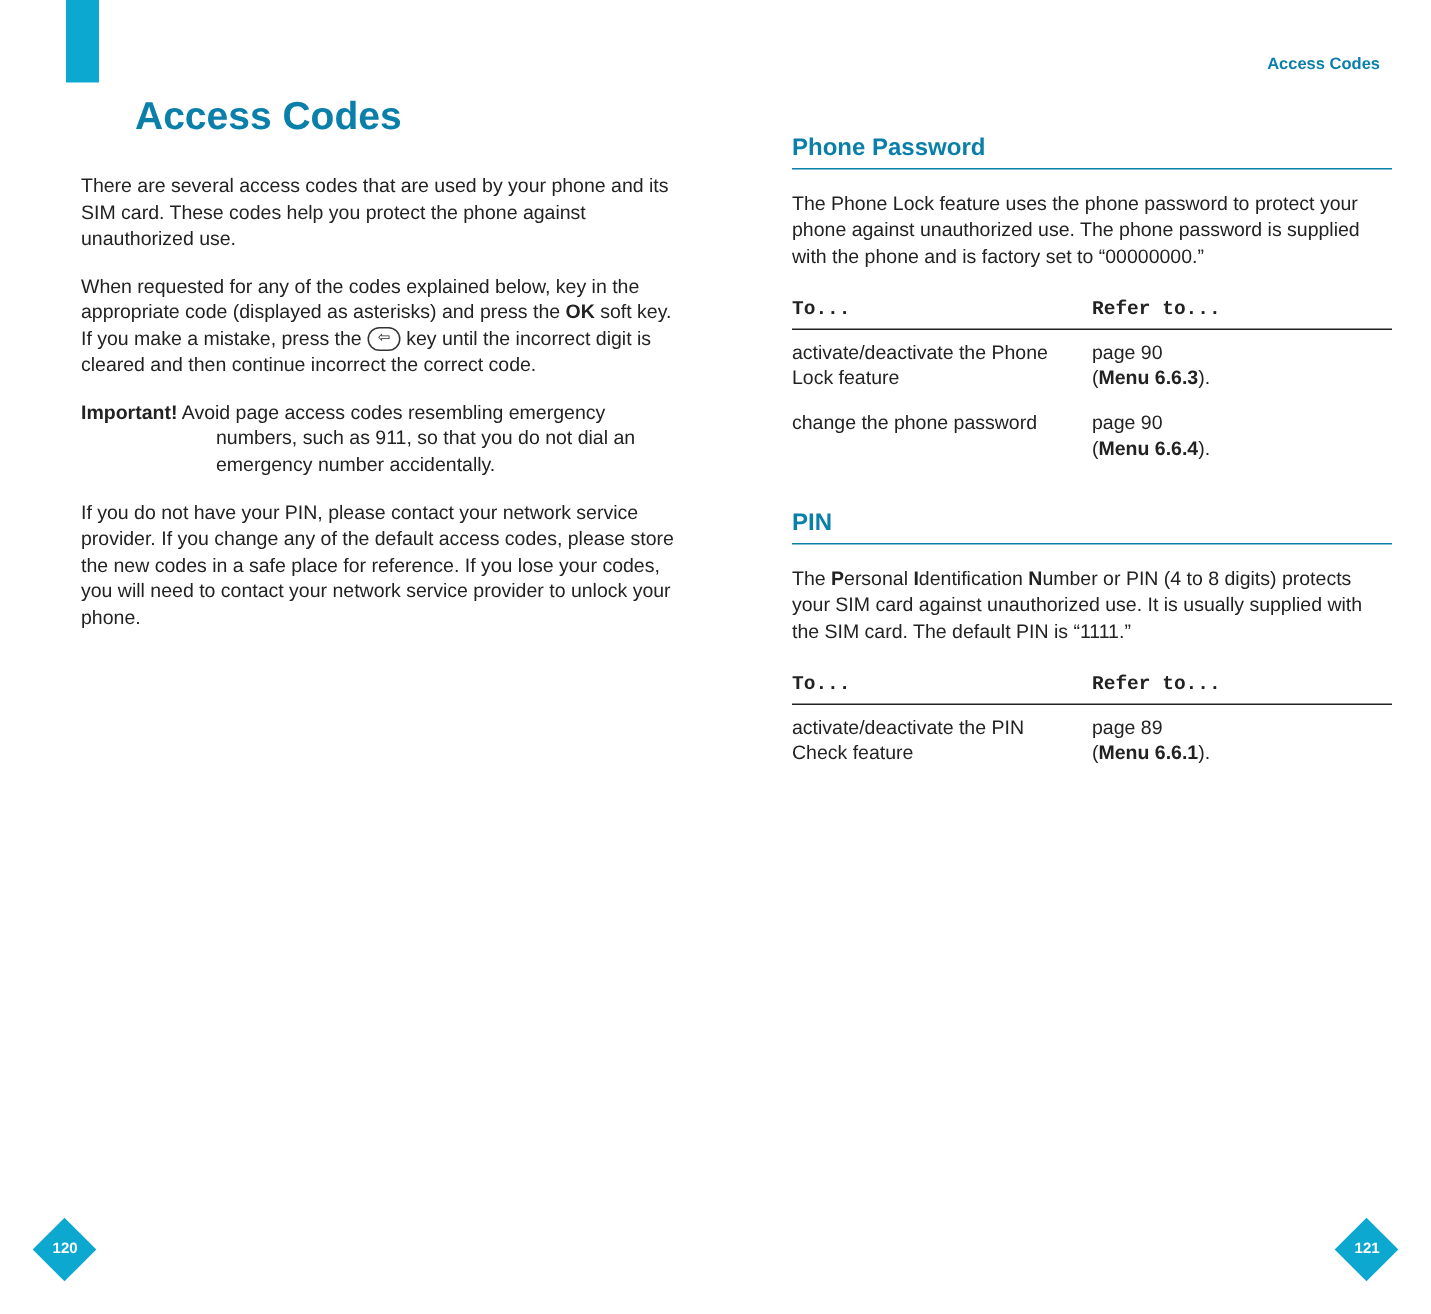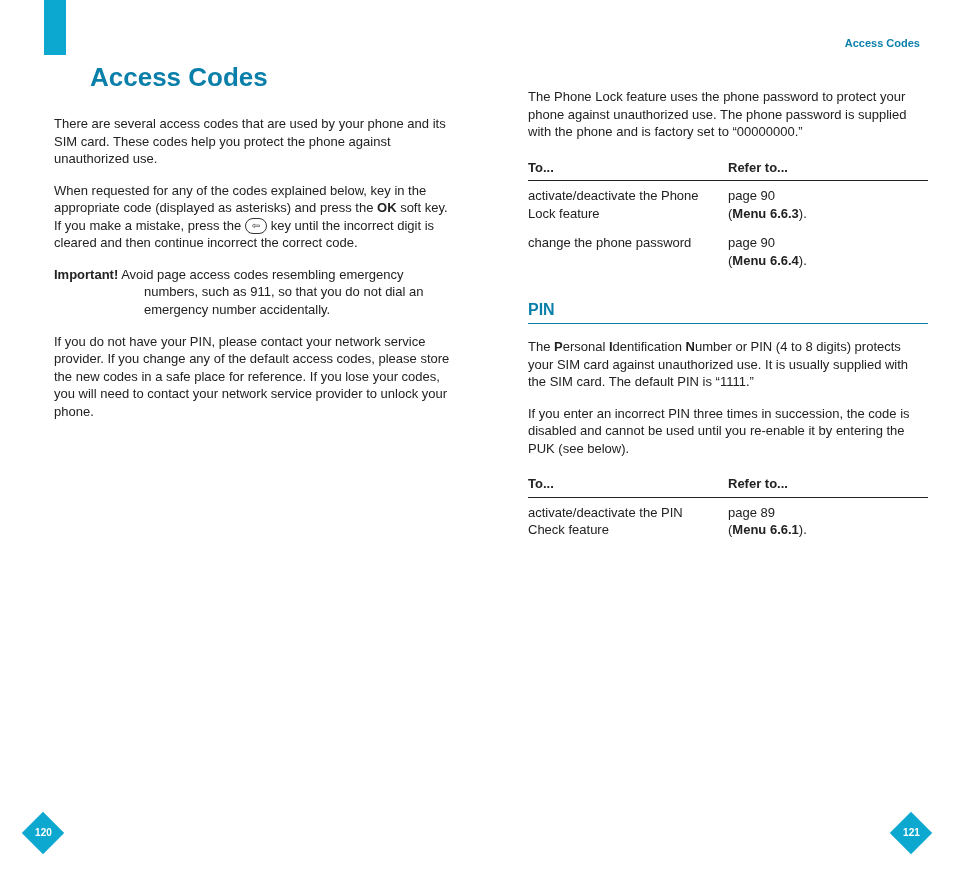--- a/index.html
+++ b/index.html
@@ -66,20 +66,21 @@
     width: 100%;
     font-size: 13px;
     margin-bottom: 24px;
   }
   table.ref th {
     text-align: left;
     font-weight: bold;
     border-bottom: 1px solid #222;
     padding: 4px 0;
     width: 50%;
+    font-family: Liberation Mono, monospace;
   }
   table.ref td {
     vertical-align: top;
     padding: 6px 6px 6px 0;
   }
   .backkey {
     display: inline-block;
     border: 1px solid #333;
     border-radius: 9px;
     padding: 0 6px;
@@ -126,20 +127,21 @@
 
 
   <p class="hang">
     <b>Important!</b><span> Avoid page access codes resembling emergency numbers, such as 911, so that you do not dial an emergency number accidentally.</span>
   </p>
 
   <p>If you do not have your PIN, please contact your network service provider. If you change any of the default access codes, please store the new codes in a safe place for reference. If you lose your codes, you will need to contact your network service provider to unlock your phone.</p>
 </div>
 
 <div class="col-right">
+  <h2 class="section">Phone Password</h2>
   <p>The Phone Lock feature uses the phone password to protect your phone against unauthorized use. The phone password is supplied with the phone and is factory set to “00000000.”</p>
 
   <table class="ref">
     <tbody>
         <tr>
       <th>To...</th>
       <th>Refer to...</th>
     </tr>
     <tr>
       <td>activate/deactivate the Phone Lock feature</td>
@@ -149,21 +151,20 @@
       <td>change the phone password</td>
       <td><span>page 90</span><br>(<b>Menu 6.6.4</b>).</td>
     </tr>
   </tbody>
     </table>
 
   <h2 class="section">PIN</h2>
   <p>
     <span>The </span><b>P</b><span>ersonal </span><b>I</b><span>dentification </span><b>N</b><span>umber or PIN (4 to 8 digits) protects your SIM card against unauthorized use. It is usually supplied with the SIM card. The default PIN is “1111.”</span>
   </p>
-  <p>If you enter an incorrect PIN three times in succession, the code is disabled and cannot be used until you re-enable it by entering the PUK (see below).</p>
 
   <table class="ref">
     <tbody>
         <tr>
       <th>To...</th>
       <th>Refer to...</th>
     </tr>
     <tr>
       <td>activate/deactivate the PIN Check feature</td>
       <td><span>page 89</span><br>(<b>Menu 6.6.1</b>).</td>

